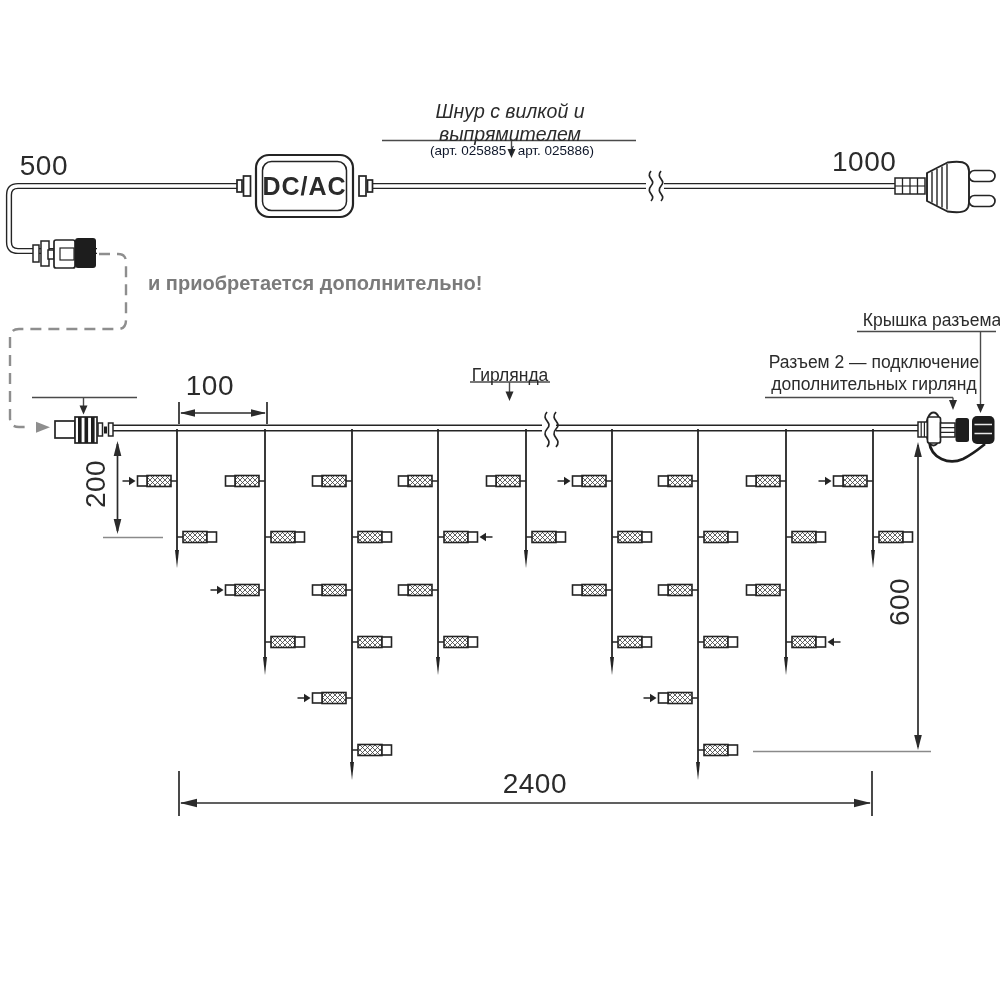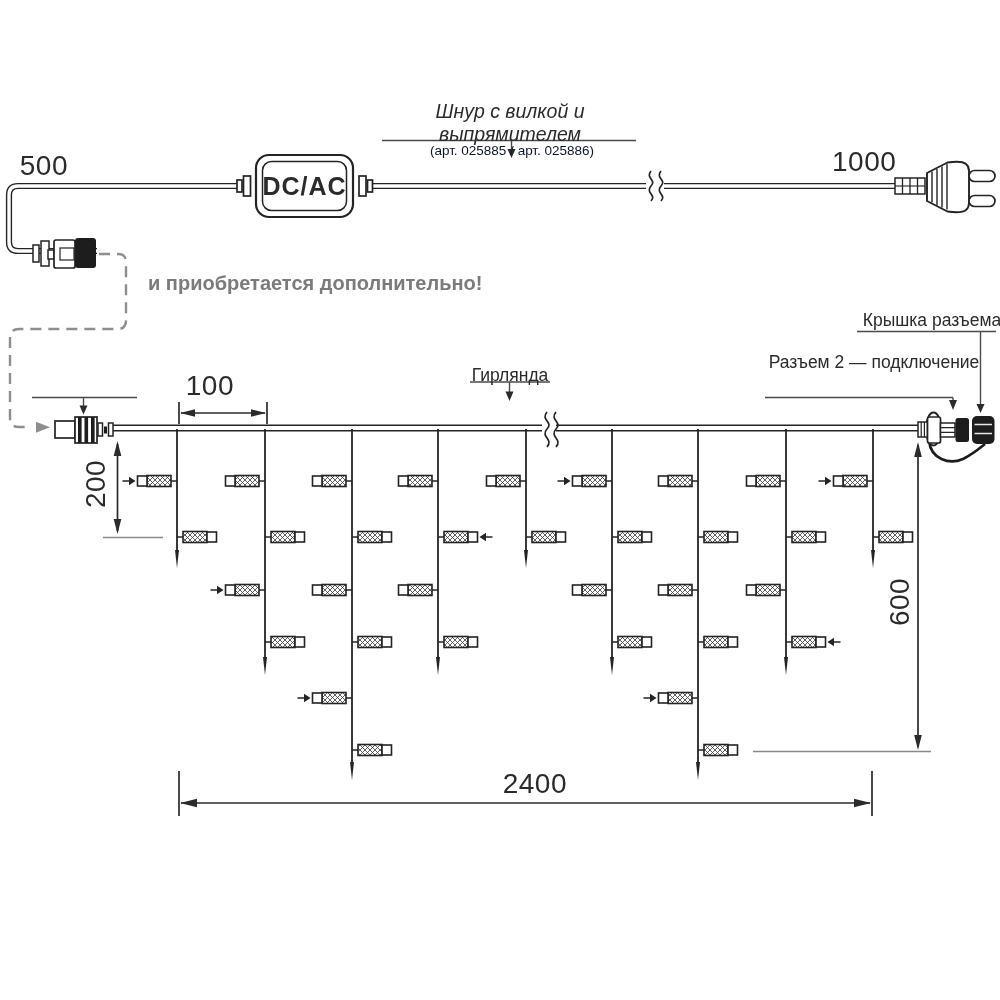--- a/index.html
+++ b/index.html
@@ -339,20 +339,21 @@
   <div>и приобретается дополнительно!</div>
 </div>
 
 
 <div class="lbl ctr" style="left:460px;top:357px;width:100px;margin-top:7px;">Гирлянда</div>
 
 <div class="lbl ctr" style="left:861px;top:309px;width:142px;">Крышка разъема</div>
 
 <div class="lbl ctr" style="left:764px;top:351px;width:220px;">
   <div>Разъем 2 — подключение</div>
+  <div>дополнительных гирлянд</div>
 </div>
 
 <div class="num" style="left:172px;top:370px;width:62px;">100</div>
 <div class="num rot ctr" style="left:68px;top:470px;width:56px;">200</div>
 <div class="num rot ctr" style="left:872px;top:588px;width:56px;">600</div>
 <div class="num" style="left:487px;top:768px;width:80px;">2400</div>
 
 </div>
 
 </body></html>

